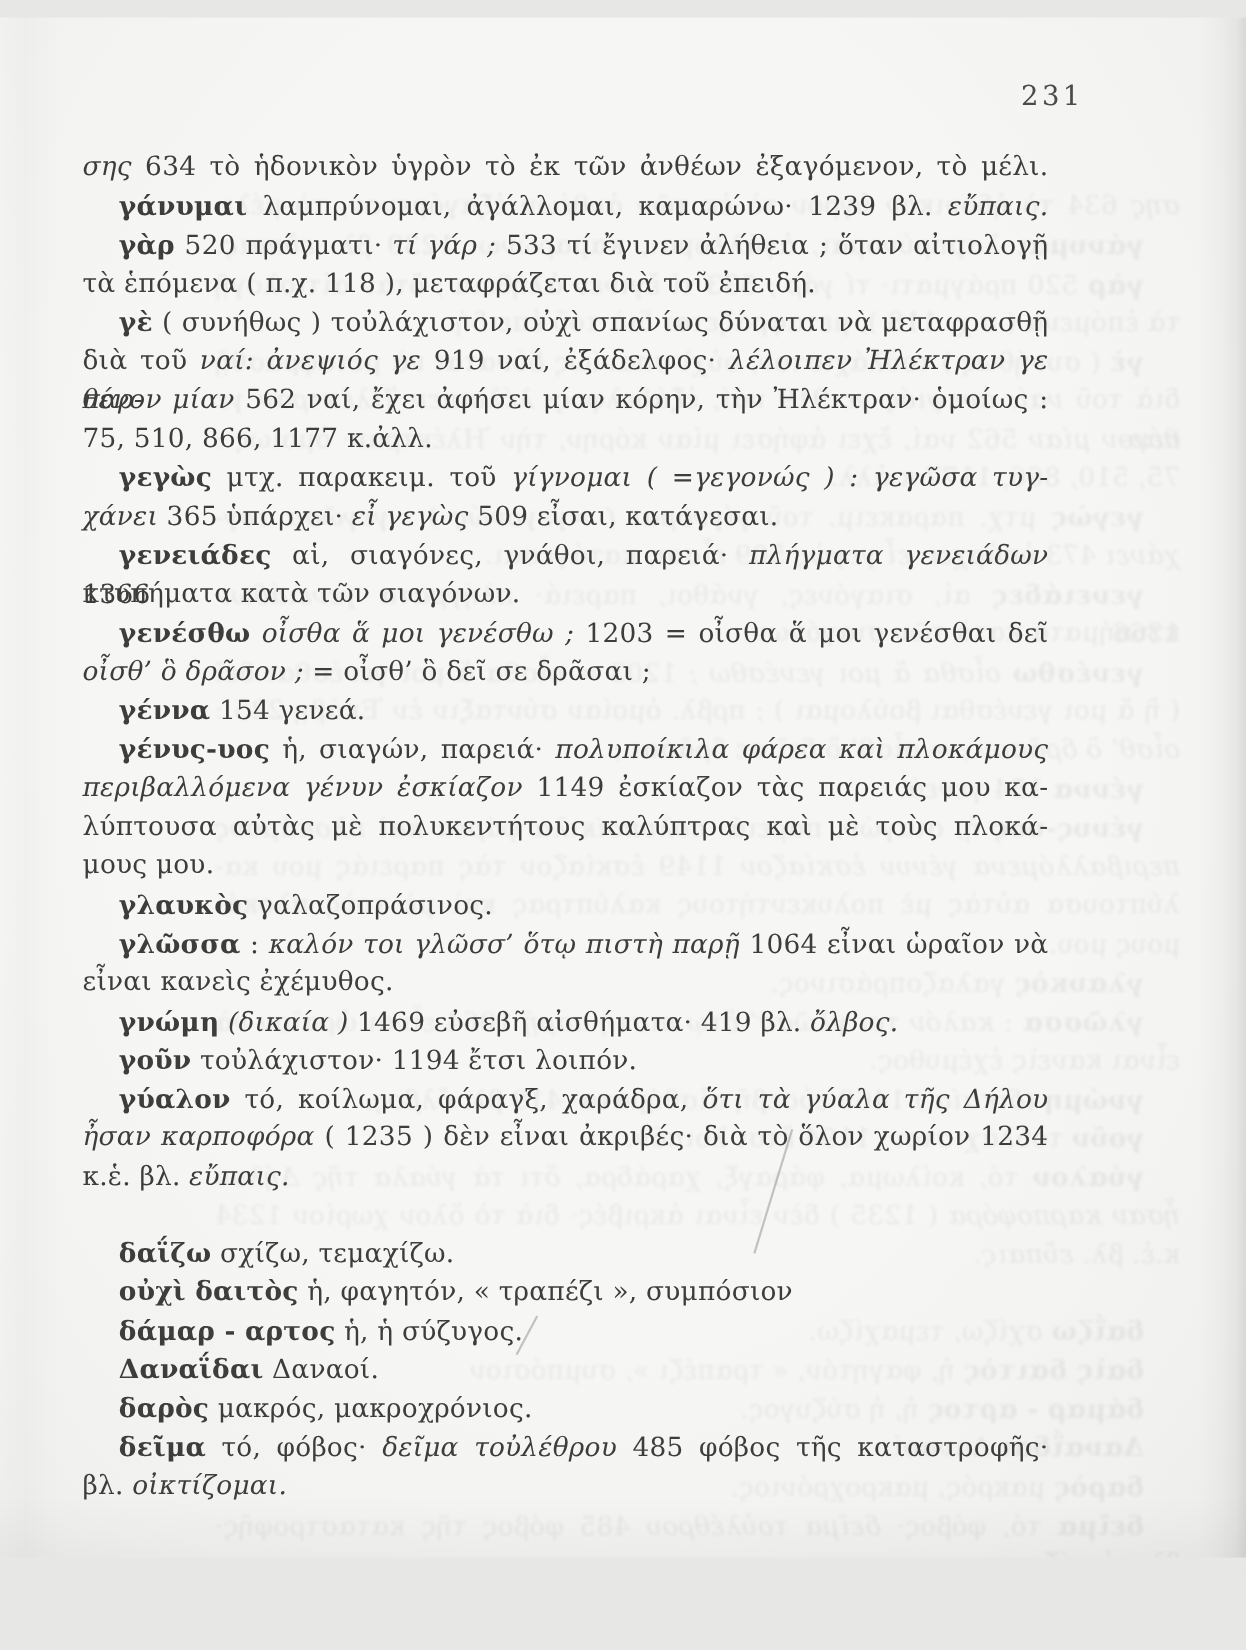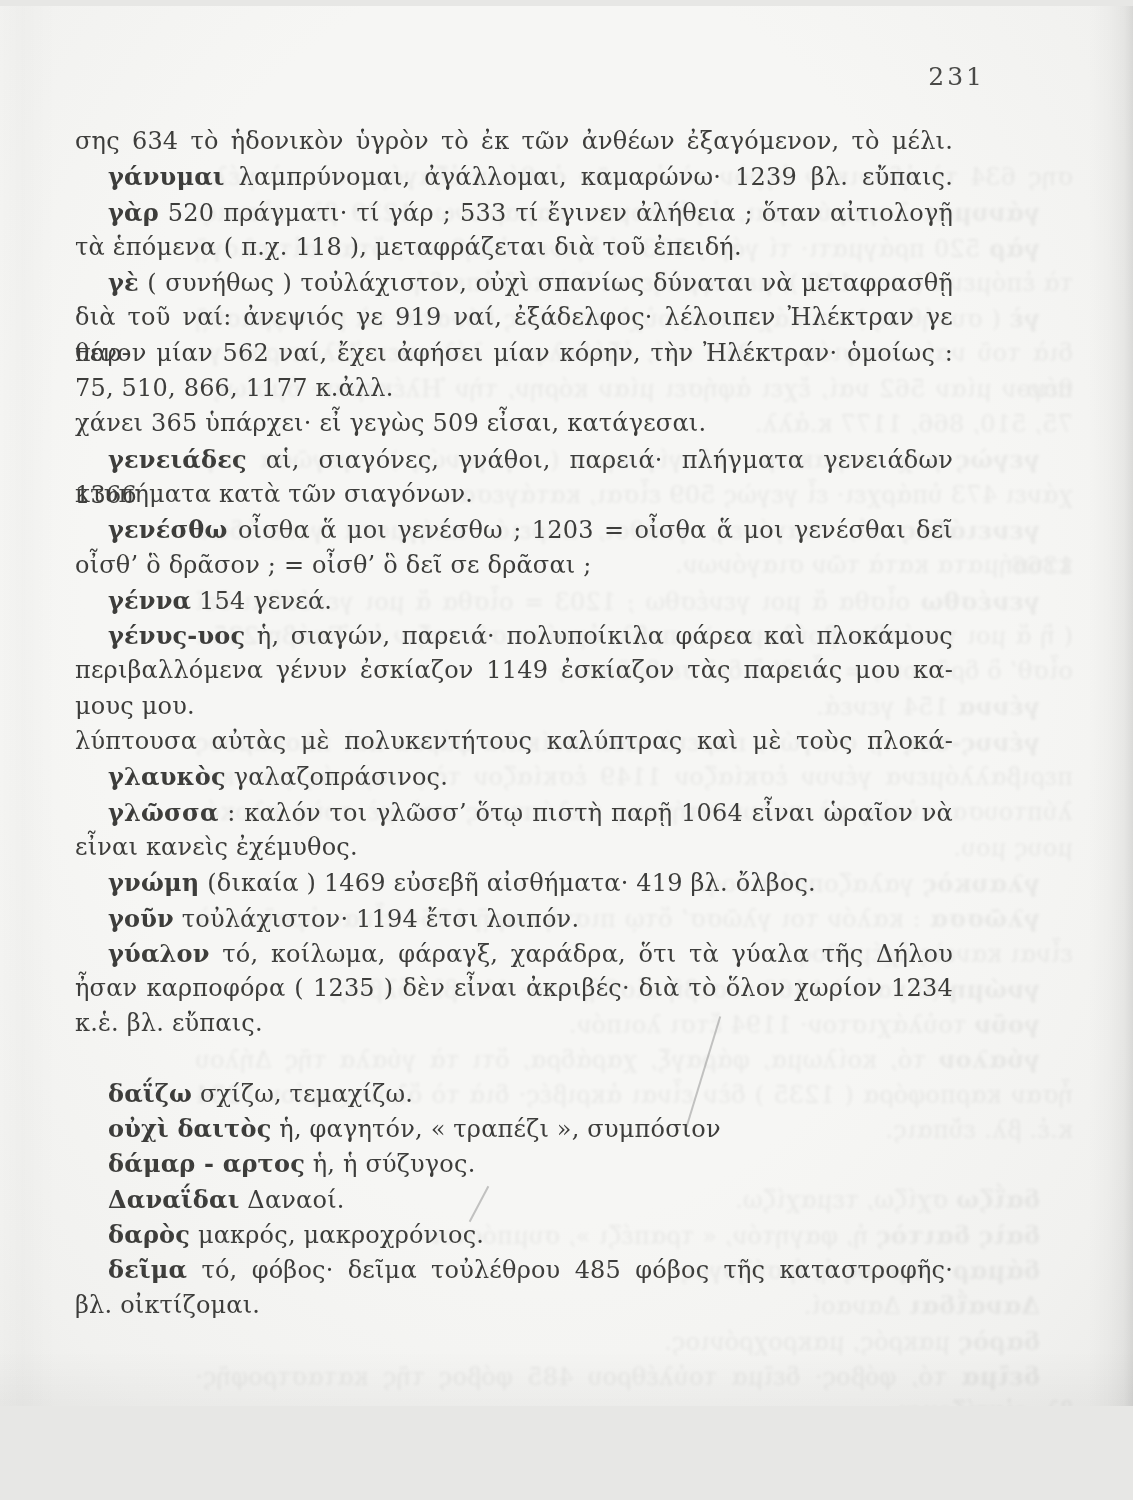--- a/index.html
+++ b/index.html
@@ -1,19 +1,19 @@
 <!DOCTYPE html>
 <html><head>
 <meta charset="utf-8">
 <style>
   html, body { margin: 0; padding: 0; background: #e7e7e5; }
   .page {
     position: relative;
     width: 1133px; height: 1400px;
-    margin: 6px auto;
+    margin: 16px auto;
     overflow: hidden;
     font-family: "DejaVu Serif", "Liberation Serif", serif;
     color: #3d3d3b;
     background:
       linear-gradient(to right, rgba(0,0,0,0) 0%, rgba(0,0,0,0.015) 2%, rgba(0,0,0,0) 5%),
       linear-gradient(to left, rgba(0,0,0,0.10) 0%, rgba(0,0,0,0.05) 0.8%, rgba(0,0,0,0.02) 2.2%, rgba(0,0,0,0) 4%),
       linear-gradient(to bottom, rgba(0,0,0,0) 96%, rgba(0,0,0,0.03) 100%),
       radial-gradient(ellipse at 48% 42%, #f6f6f4 55%, #f1f1ef 85%, #ececea 100%);
   }
   .page-number {
@@ -30,21 +30,21 @@
     font-size: 24px;
     line-height: 35.3px;
     letter-spacing: 0.2px;
     text-rendering: optimizeLegibility;
   }
   .line { height: 35.3px; }
   .line.just { text-align: justify; text-align-last: justify; }
   .line.indent { text-indent: 33px; }
   .line.gap { margin-top: 34px; }
   .seg-b { font-weight: 700; text-align: right; }
-  .seg-i { }
+  .seg-i { font-style: italic; }
   .seg-r { font-style: normal; }
   
   .bleed {
     position: absolute;
     left: 0; top: 22px;
     width: 100%; height: 100%;
     transform: scaleX(-1);
     filter: blur(1.4px);
     opacity: 0.07;
     pointer-events: none;
@@ -109,30 +109,31 @@
 
   <div class="text-block" id="text-block">
       <div class="line just"><span class="seg-i">σης</span><span class="seg-r"> 634 τὸ ἡδονικὸν ὑγρὸν τὸ ἐκ τῶν ἀνθέων ἐξαγόμενον, τὸ μέλι.</span></div>
       <div class="line just indent"><span class="seg-b">γάνυμαι</span><span class="seg-r"> λαμπρύνομαι, ἀγάλλομαι, καμαρώνω· 1239 βλ. </span><span class="seg-i">εὔπαις.</span></div>
       <div class="line just indent"><span class="seg-b">γὰρ</span><span class="seg-r"> 520 πράγματι· </span><span class="seg-i">τί γάρ ;</span><span class="seg-r"> 533 τί ἔγινεν ἀλήθεια ; ὅταν αἰτιολογῇ</span></div>
       <div class="line"><span class="seg-r">τὰ ἑπόμενα ( π.χ. 118 ), μεταφράζεται διὰ τοῦ ἐπειδή.</span></div>
       <div class="line just indent"><span class="seg-b">γὲ</span><span class="seg-r"> ( συνήθως ) τοὐλάχιστον, οὐχὶ σπανίως δύναται νὰ μεταφρασθῇ</span></div>
       <div class="line just"><span class="seg-r">διὰ τοῦ </span><span class="seg-i">ναί: ἀνεψιός γε</span><span class="seg-r"> 919 ναί, ἐξάδελφος· </span><span class="seg-i">λέλοιπεν Ἠλέκτραν γε παρ-</span></div>
       <div class="line just"><span class="seg-i">θένον μίαν</span><span class="seg-r"> 562 ναί, ἔχει ἀφήσει μίαν κόρην, τὴν Ἠλέκτραν· ὁμοίως :</span></div>
       <div class="line"><span class="seg-r">75, 510, 866, 1177 κ.ἀλλ.</span></div>
+      <div class="line just indent"><span class="seg-b">γεγὼς</span><span class="seg-r"> μτχ. παρακειμ. τοῦ </span><span class="seg-i">γίγνομαι ( =γεγονώς ) : γεγῶσα τυγ-</span></div>
       <div class="line"><span class="seg-i">χάνει</span><span class="seg-r"> 365 ὑπάρχει· </span><span class="seg-i">εἶ γεγὼς</span><span class="seg-r"> 509 εἶσαι, κατάγεσαι.</span></div>
       <div class="line just indent"><span class="seg-b">γενειάδες</span><span class="seg-r"> αἱ, σιαγόνες, γνάθοι, παρειά· </span><span class="seg-i">πλήγματα γενειάδων</span><span class="seg-r"> 1366</span></div>
       <div class="line"><span class="seg-r">κτυπήματα κατὰ τῶν σιαγόνων.</span></div>
       <div class="line just indent"><span class="seg-b">γενέσθω</span><span class="seg-r"> </span><span class="seg-i">οἶσθα ἅ μοι γενέσθω ;</span><span class="seg-r"> 1203 = οἶσθα ἅ μοι γενέσθαι δεῖ</span></div>
       <div class="line"><span class="seg-i">οἶσθ’ ὃ δρᾶσον ;</span><span class="seg-r"> = οἶσθ’ ὃ δεῖ σε δρᾶσαι ;</span></div>
       <div class="line indent"><span class="seg-b">γέννα</span><span class="seg-r"> 154 γενεά.</span></div>
       <div class="line just indent"><span class="seg-b">γένυς-υος</span><span class="seg-r"> ἡ, σιαγών, παρειά· </span><span class="seg-i">πολυποίκιλα φάρεα καὶ πλοκάμους</span></div>
       <div class="line just"><span class="seg-i">περιβαλλόμενα γένυν ἐσκίαζον</span><span class="seg-r"> 1149 ἐσκίαζον τὰς παρειάς μου κα-</span></div>
+      <div class="line just"><span class="seg-r">λύπτουσα αὐτὰς μὲ πολυκεντήτους καλύπτρας καὶ μὲ τοὺς πλοκά-</span></div>
       <div class="line"><span class="seg-r">μους μου.</span></div>
-      <div class="line just"><span class="seg-r">λύπτουσα αὐτὰς μὲ πολυκεντήτους καλύπτρας καὶ μὲ τοὺς πλοκά-</span></div>
       <div class="line indent"><span class="seg-b">γλαυκὸς</span><span class="seg-r"> γαλαζοπράσινος.</span></div>
       <div class="line just indent"><span class="seg-b">γλῶσσα</span><span class="seg-r"> : </span><span class="seg-i">καλόν τοι γλῶσσ’ ὅτῳ πιστὴ παρῇ</span><span class="seg-r"> 1064 εἶναι ὡραῖον νὰ</span></div>
       <div class="line"><span class="seg-r">εἶναι κανεὶς ἐχέμυθος.</span></div>
       <div class="line indent"><span class="seg-b">γνώμη</span><span class="seg-r"> </span><span class="seg-i">(δικαία )</span><span class="seg-r"> 1469 εὐσεβῆ αἰσθήματα· 419 βλ. </span><span class="seg-i">ὄλβος.</span></div>
       <div class="line indent"><span class="seg-b">γοῦν</span><span class="seg-r"> τοὐλάχιστον· 1194 ἔτσι λοιπόν.</span></div>
       <div class="line just indent"><span class="seg-b">γύαλον</span><span class="seg-r"> τό, κοίλωμα, φάραγξ, χαράδρα, </span><span class="seg-i">ὅτι τὰ γύαλα τῆς Δήλου</span></div>
       <div class="line just"><span class="seg-i">ἦσαν καρποφόρα</span><span class="seg-r"> ( 1235 ) δὲν εἶναι ἀκριβές· διὰ τὸ ὅλον χωρίον 1234</span></div>
       <div class="line"><span class="seg-r">κ.ἑ. βλ. </span><span class="seg-i">εὔπαις.</span></div>
       <div class="line indent gap"><span class="seg-b">δαΐζω</span><span class="seg-r"> σχίζω, τεμαχίζω.</span></div>
       <div class="line indent"><span class="seg-b">οὐχὶ δαιτὸς</span><span class="seg-r"> ἡ, φαγητόν, « τραπέζι », συμπόσιον</span></div>

